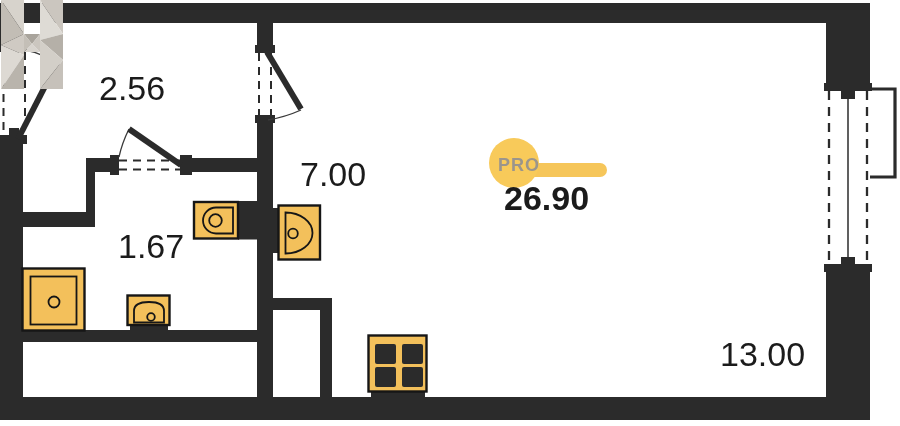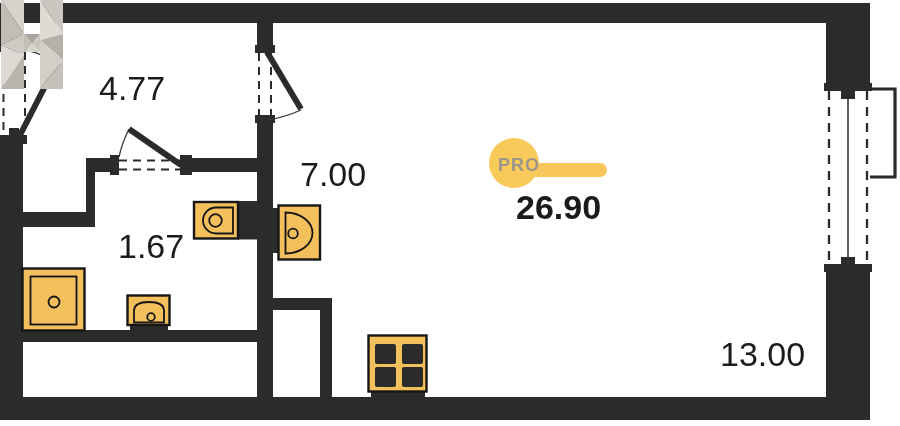--- a/index.html
+++ b/index.html
@@ -30,22 +30,22 @@
   }
   .pro-circle{
     position:absolute;left:489px;top:138px;width:50px;height:50px;border-radius:50%;
     background:var(--accent-light,#f8ca5a);z-index:2;
   }
   .pro-text{
     position:absolute;left:498px;top:156px;font-size:18px;line-height:1;
     color:var(--badge-text,#9b958c);letter-spacing:1px;font-weight:bold;z-index:3;
   }
   .total-area{
-    position:absolute;left:516px;top:181px;font-size:34px;line-height:1;
-    font-weight:bold;color:var(--text,#151515);z-index:3;margin-top:9px;
+    position:absolute;left:504px;top:181px;font-size:34px;line-height:1;
+    font-weight:bold;color:var(--text,#151515);z-index:3;
   }
   .logo-h{position:absolute;left:417px;top:164px;z-index:1;}
 </style>
 </head>
 <body>
 
 <div class="stage">
 
   <svg width="900" height="426" viewBox="0 0 900 426">
 
@@ -146,21 +146,21 @@
     <g>
       <rect class="w" x="371" y="391.5" width="54" height="6.5"></rect>
       <rect class="fx" x="368.5" y="335.5" width="58" height="56"></rect>
       <rect class="w" x="375" y="344" width="21" height="20" rx="2"></rect>
       <rect class="w" x="402" y="344" width="21" height="20" rx="2"></rect>
       <rect class="w" x="375" y="367" width="21" height="20" rx="2"></rect>
       <rect class="w" x="402" y="367" width="21" height="20" rx="2"></rect>
     </g>
   </svg>
 
-  <div class="room-label" style="left:99px;top:71px;">4.77</div>
+  <div class="room-label" style="left:99px;top:71px;">2.56</div>
 
   <div class="room-label" style="left:118px;top:229px;">1.67</div>
 
   <div class="room-label" style="left:300px;top:157px;">7.00</div>
 
   <div class="room-label" style="left:720px;top:337px;">13.00</div>
 
   <div class="logo">
 
     <svg class="logo-h" width="64" height="90" viewBox="0 0 64 90">

